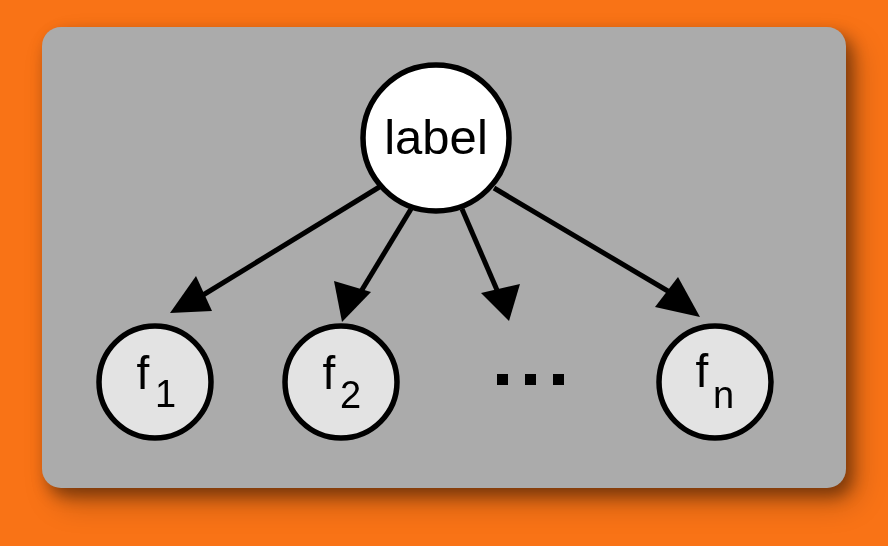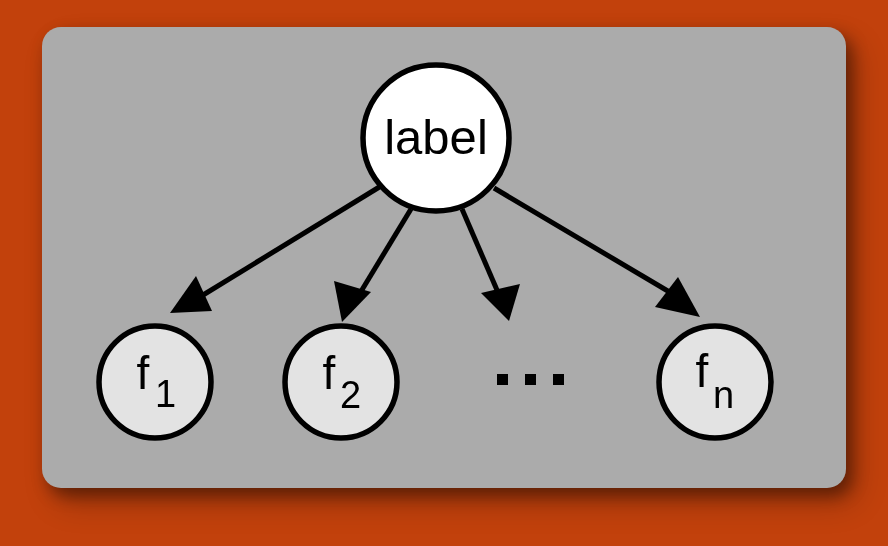--- a/index.html
+++ b/index.html
@@ -11,21 +11,21 @@
     width: 888px;
     height: 546px;
     font-family: "Liberation Sans", sans-serif;
     overflow: hidden;
   }
 
   #canvas {
     position: relative;
     width: 888px;
     height: 546px;
-    background: #c2410c;
+    background: #f97316;
   }
 
   
   #panel {
     position: absolute;
     left: 42px;
     top: 27px;
     width: 804px;
     height: 461px;
     background: #ababab;

